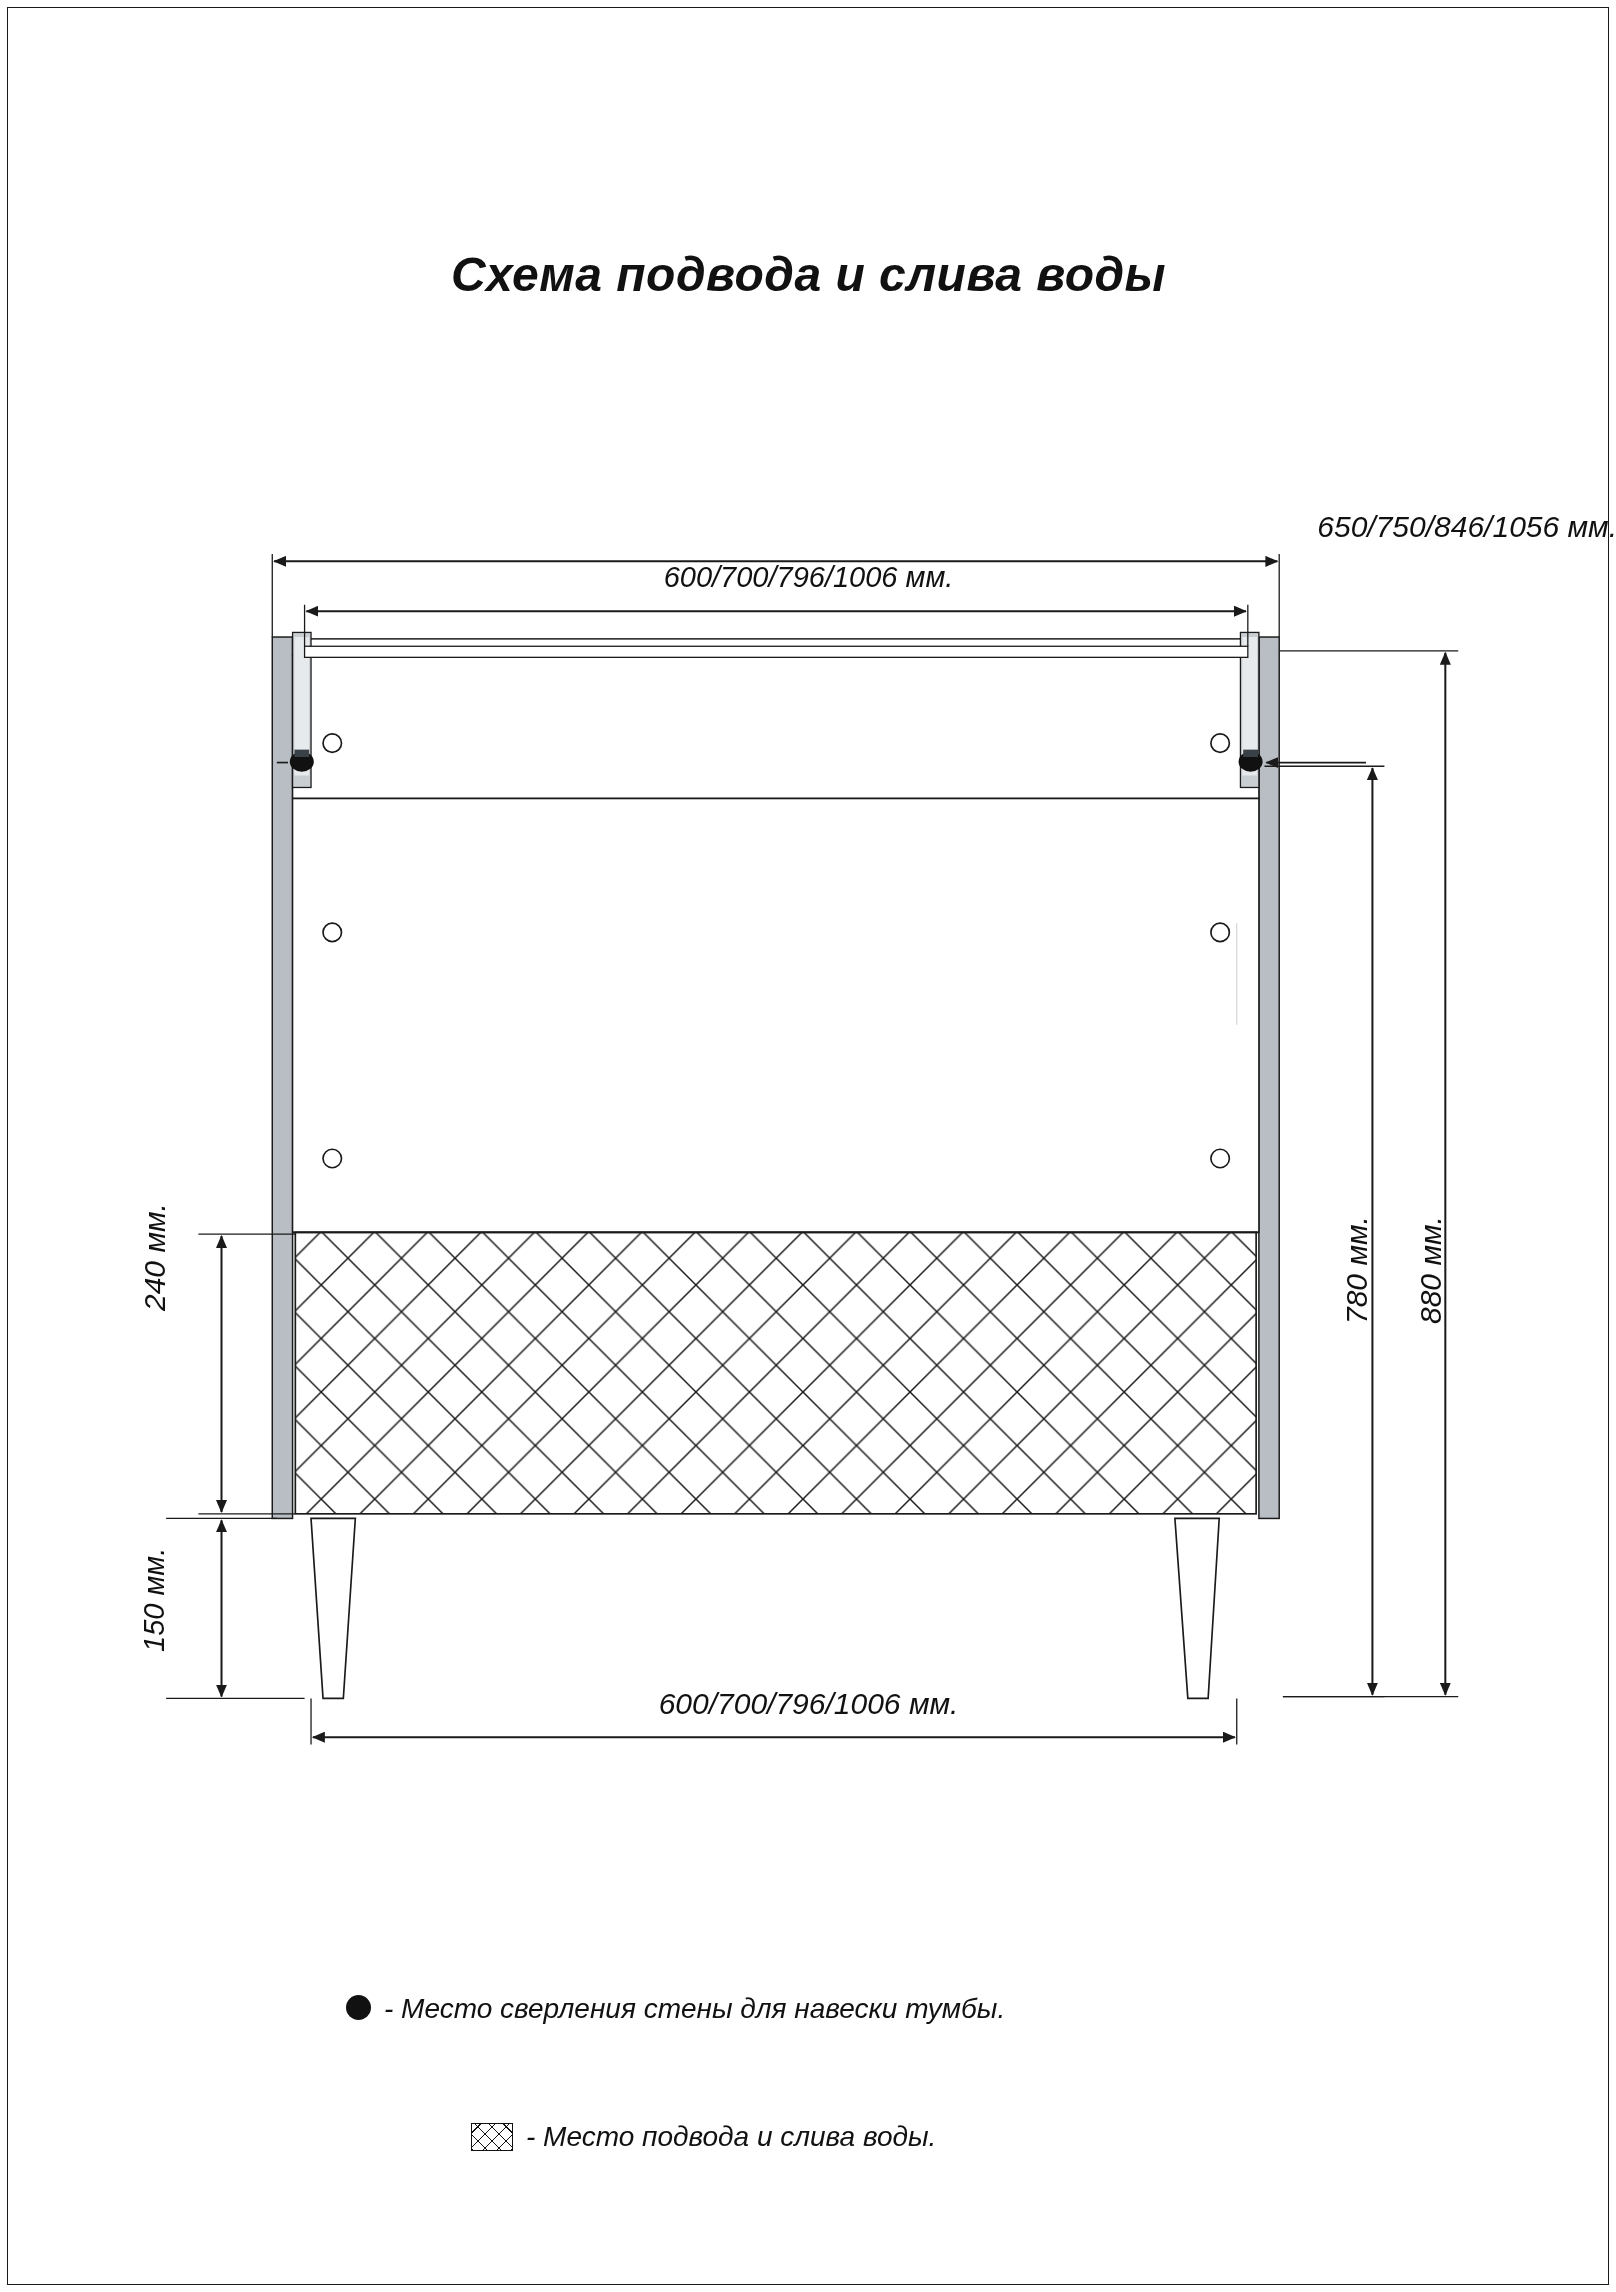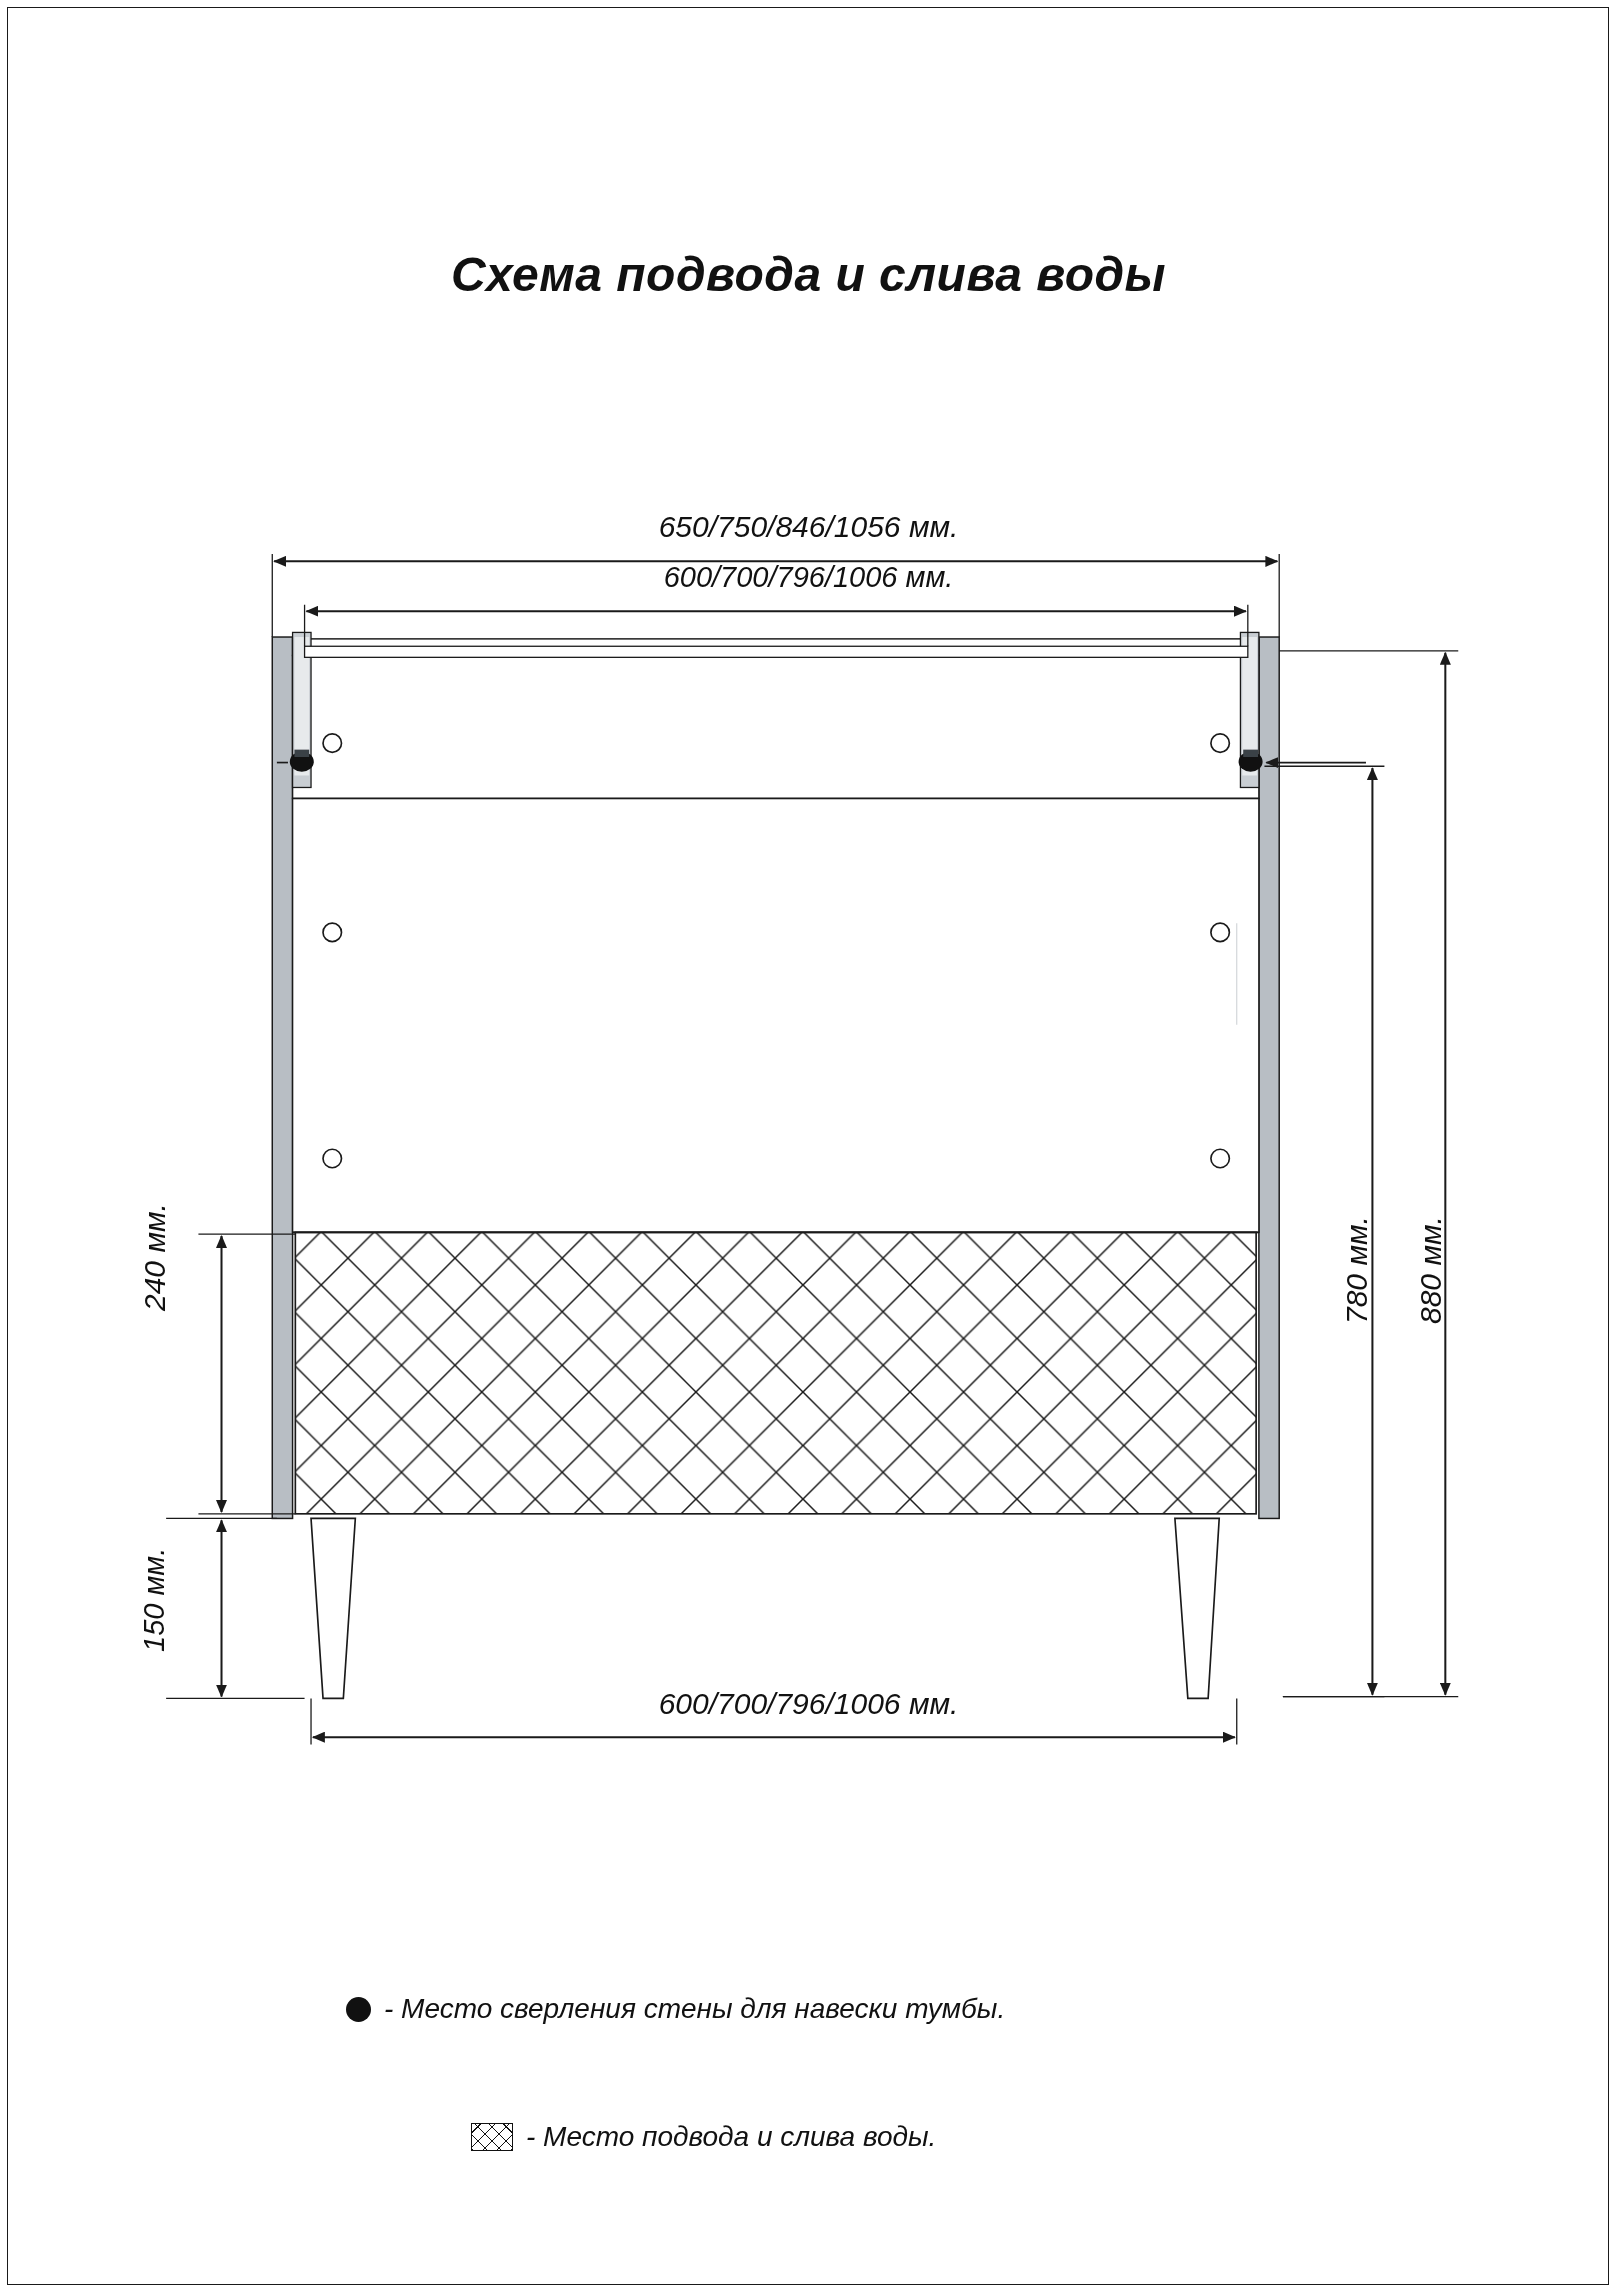--- a/index.html
+++ b/index.html
@@ -41,21 +41,21 @@
     color: #111111;
   }
   svg#drawing {
     position: absolute;
     left: 0;
     top: 0;
   }
   .legend-row {
     position: absolute;
     display: flex;
-    align-items: center;
+    align-items: flex-start;
     font-size: 28px;
     color: #111111;
     white-space: nowrap;
   }
   #legend-1 { left: 346px; top: 1995px; }
   #legend-2 { left: 471px; top: 2123px; }
   .legend-dot {
     width: 25px;
     height: 25px;
     border-radius: 50%;
@@ -183,21 +183,21 @@
       <line x1="240" y1="1339" x2="240" y2="1638" marker-start="url(#arrTail)" marker-end="url(#arrHead)"></line>
       <line x1="240" y1="1647" x2="240" y2="1838" marker-start="url(#arrTail)" marker-end="url(#arrHead)"></line>
       <line x1="1487" y1="832" x2="1487" y2="1836" marker-start="url(#arrTail)" marker-end="url(#arrHead)"></line>
       <line x1="1566" y1="707" x2="1566" y2="1836" marker-start="url(#arrTail)" marker-end="url(#arrHead)"></line>
 
       <line x1="1480" y1="826" x2="1372" y2="826" marker-end="url(#arrHead)" stroke-width="1.8"></line>
       <line x1="300" y1="826" x2="312" y2="826" stroke-width="1.8"></line>
     </g>
   </svg>
 
-  <div style="position:absolute; left:0; top:510px; width:1617px; text-align:center; font-size:30px;">650/750/846/1056 мм.</div>
+  <div style="position:absolute; left:0; top:510px; width:1617px; text-align:right; font-size:30px;">650/750/846/1056 мм.</div>
 
   <div style="position:absolute; left:0; top:561px; width:1617px; text-align:center; font-size:29px;">600/700/796/1006 мм.</div>
 
   <div style="position:absolute; left:0; top:1687px; width:1617px; text-align:center; font-size:30px;">600/700/796/1006 мм.</div>
 
   <div style="position:absolute; left:138px; top:1311px; font-size:30px; transform:rotate(-90deg); transform-origin:left top; white-space:nowrap;">240 мм.</div>
 
   <div style="position:absolute; left:138px; top:1652px; font-size:29px; transform:rotate(-90deg); transform-origin:left top; white-space:nowrap;">150 мм.</div>
 
   <div style="position:absolute; left:1340px; top:1324px; font-size:30px; transform:rotate(-90deg); transform-origin:left top; white-space:nowrap;">780 мм.</div>

